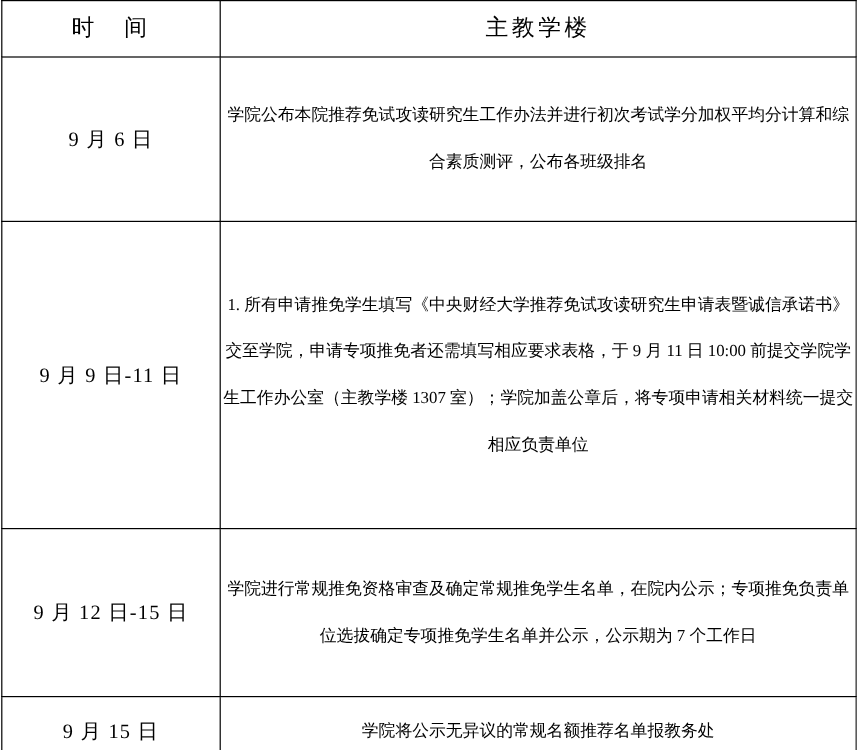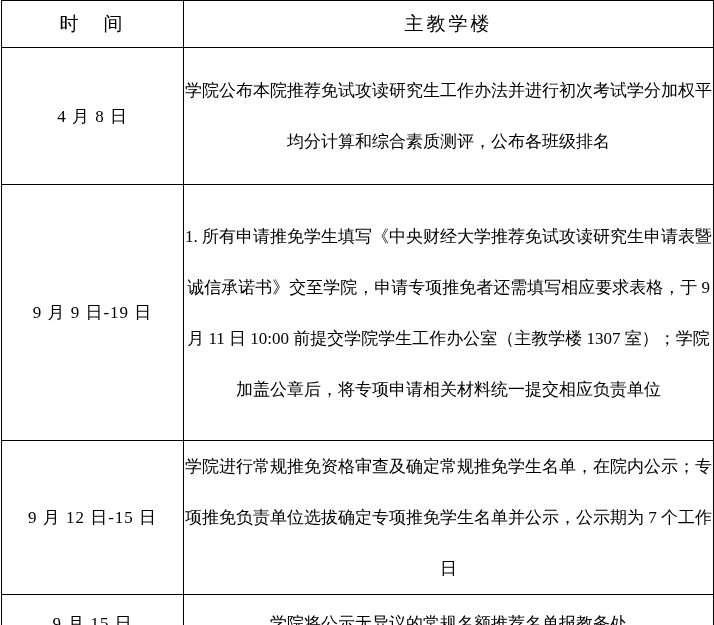--- a/index.html
+++ b/index.html
@@ -40,22 +40,22 @@
     height: 46px;
     line-height: 46px;
   }
   .time-cell {
     text-align: center;
     font-size: 17px;
     letter-spacing: 1px;
     padding: 4px 2px;
   }
   .work-cell {
-    font-size: 17px;
-    line-height: 51px;
+    font-size: 14px;
+    line-height: 39px;
     padding: 6px 10px 6px 13px;
     text-align: justify;
     text-justify: inter-ideograph;
   }
   .row-h1 { height: 46px; }
   .row-h2 { height: 137px; }
   .row-h3 { height: 256px; }
   .row-h4 { height: 140px; }
   .row-h5 { height: 58px; }
 </style>
@@ -66,25 +66,25 @@
   <colgroup>
     <col class="col-time">
     <col class="col-work">
   </colgroup>
   <tbody>
     <tr class="row-h1">
       <th class="head-cell">时　间</th>
       <th class="head-cell">主教学楼</th>
     </tr>
     <tr class="row-h2">
-      <td class="time-cell">4 月 8 日</td>
+      <td class="time-cell">9 月 6 日</td>
       <td class="work-cell">学院公布本院推荐免试攻读研究生工作办法并进行初次考试学分加权平均分计算和综合素质测评，公布各班级排名</td>
     </tr>
     <tr class="row-h3">
-      <td class="time-cell">9 月 9 日-19 日</td>
+      <td class="time-cell">9 月 9 日-11 日</td>
       <td class="work-cell">1. 所有申请推免学生填写《中央财经大学推荐免试攻读研究生申请表暨诚信承诺书》交至学院，申请专项推免者还需填写相应要求表格，于 9 月 11 日 10:00 前提交学院学生工作办公室（主教学楼 1307 室）；学院加盖公章后，将专项申请相关材料统一提交相应负责单位</td>
     </tr>
     <tr class="row-h4">
       <td class="time-cell">9 月 12 日-15 日</td>
       <td class="work-cell">学院进行常规推免资格审查及确定常规推免学生名单，在院内公示；专项推免负责单位选拔确定专项推免学生名单并公示，公示期为 7 个工作日</td>
     </tr>
     <tr class="row-h5">
       <td class="time-cell">9 月 15 日</td>
       <td class="work-cell">学院将公示无异议的常规名额推荐名单报教务处</td>
     </tr>

